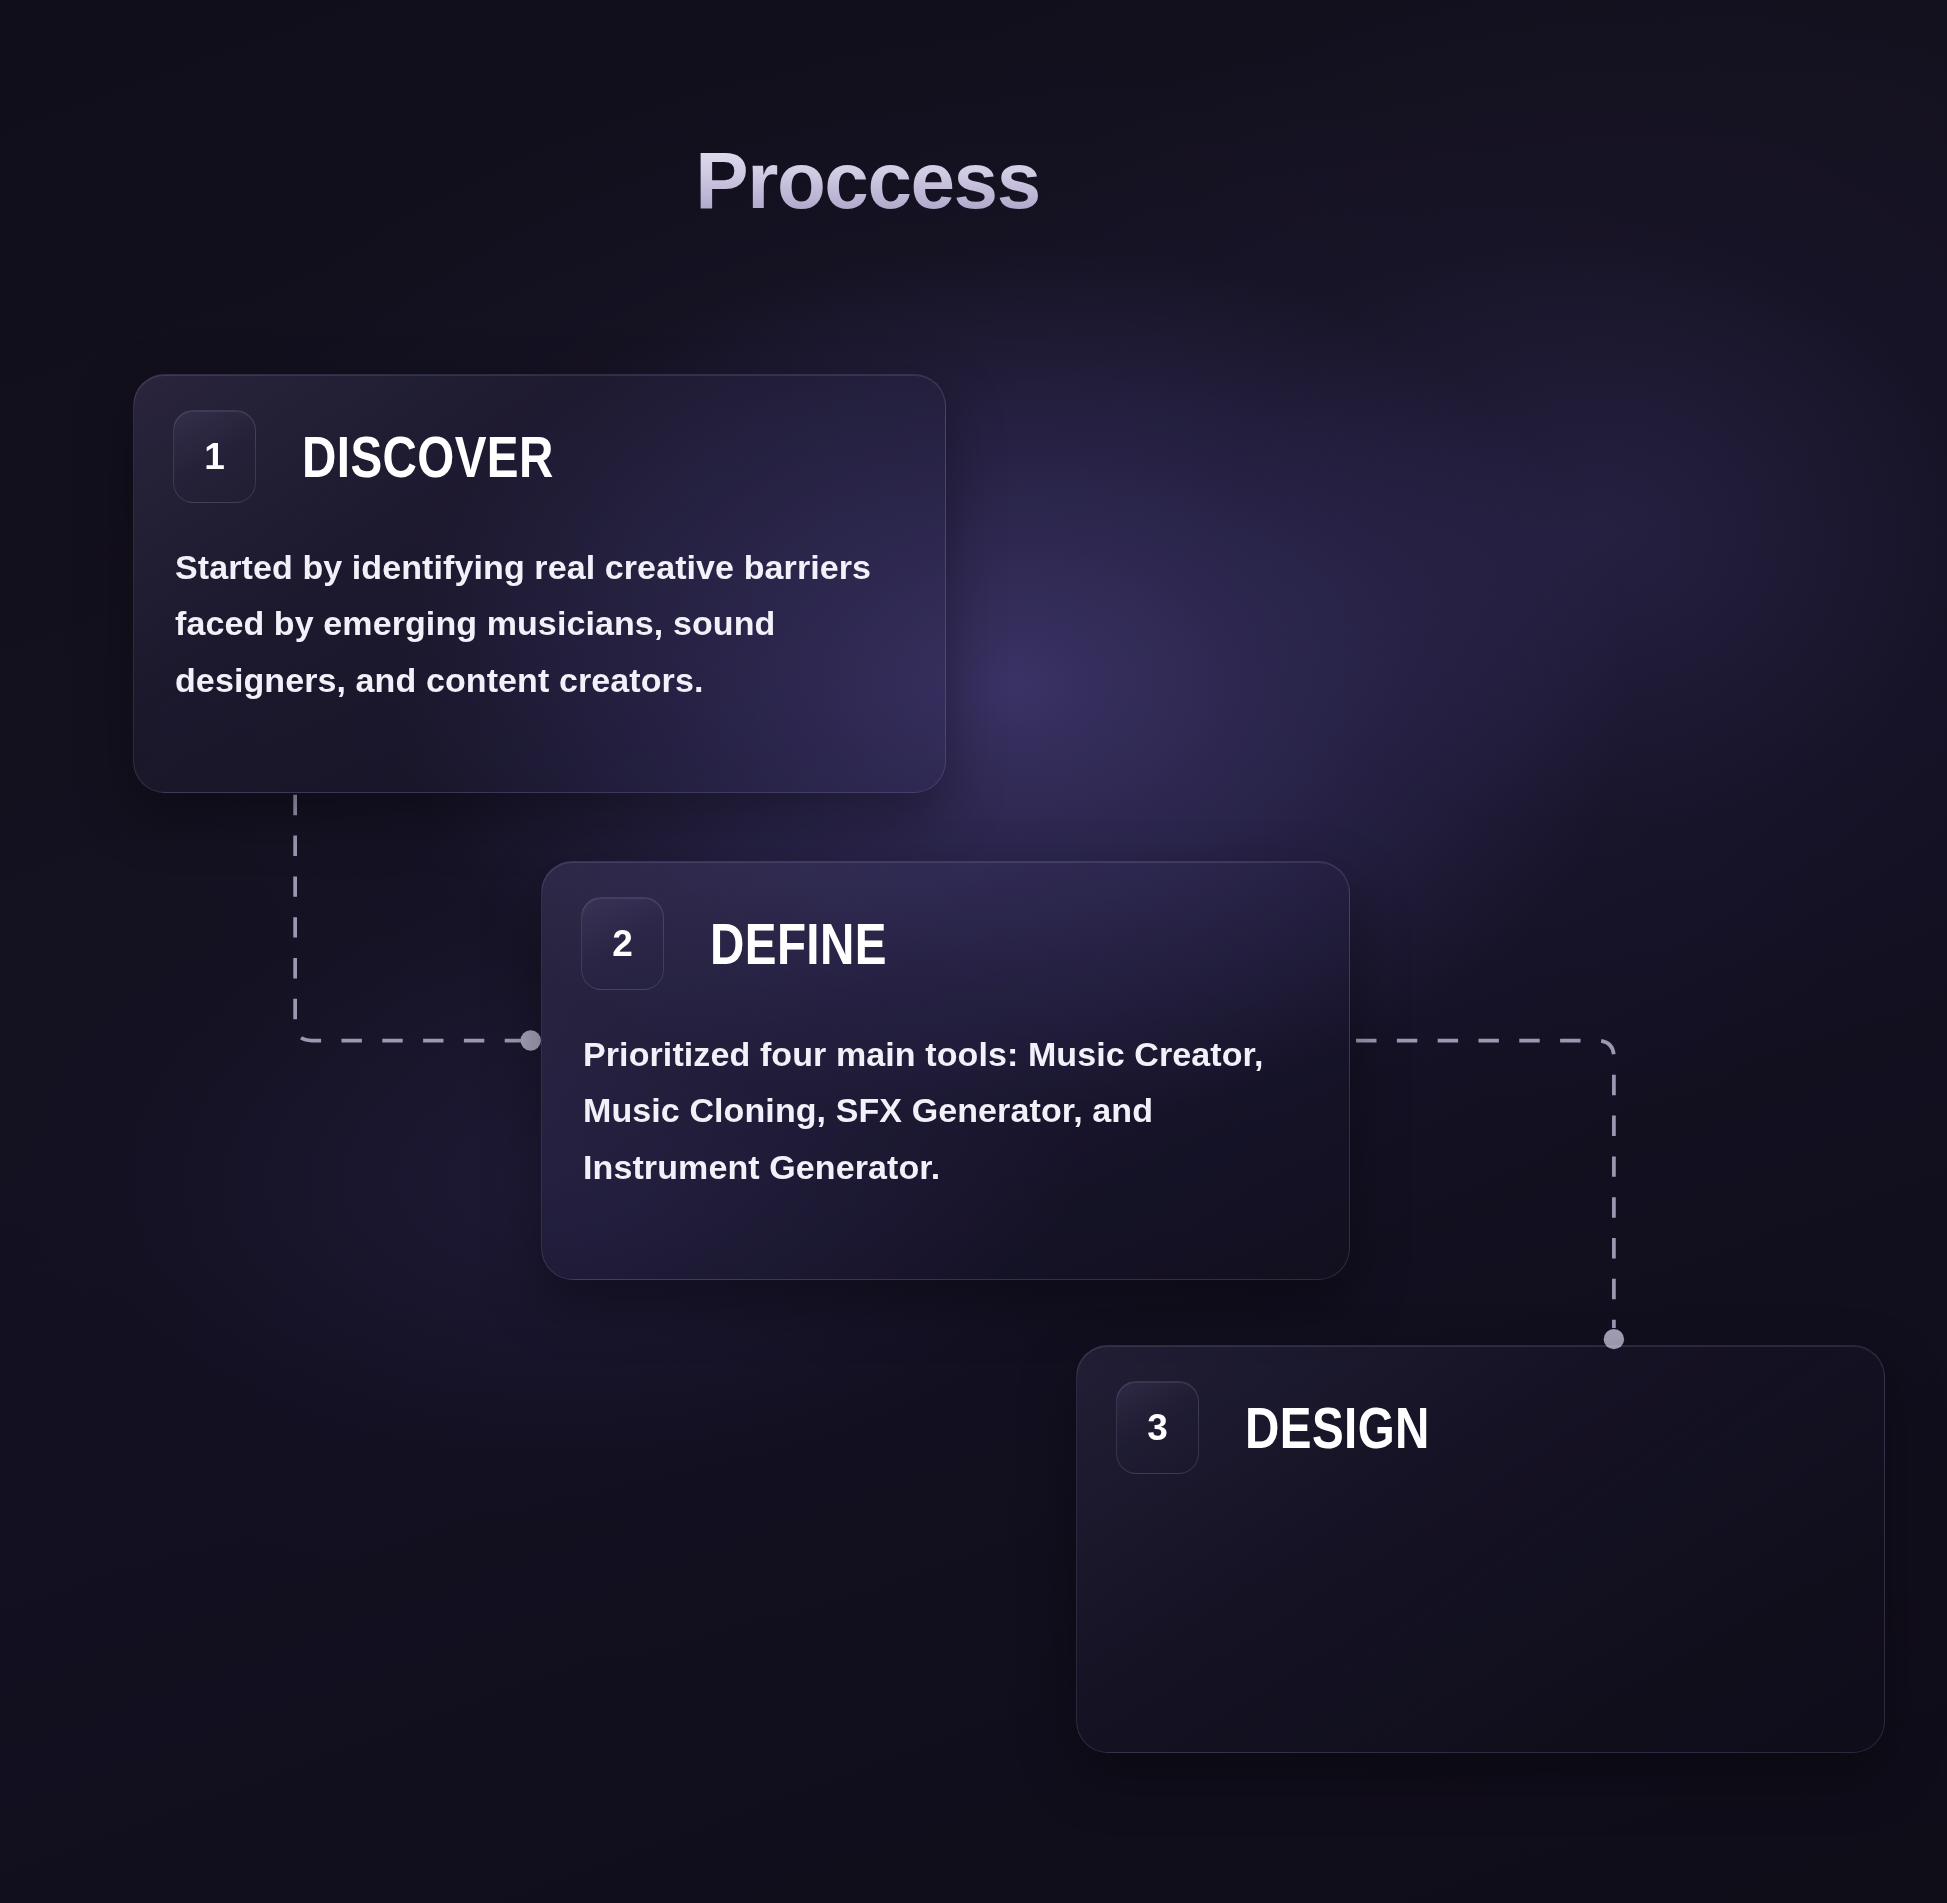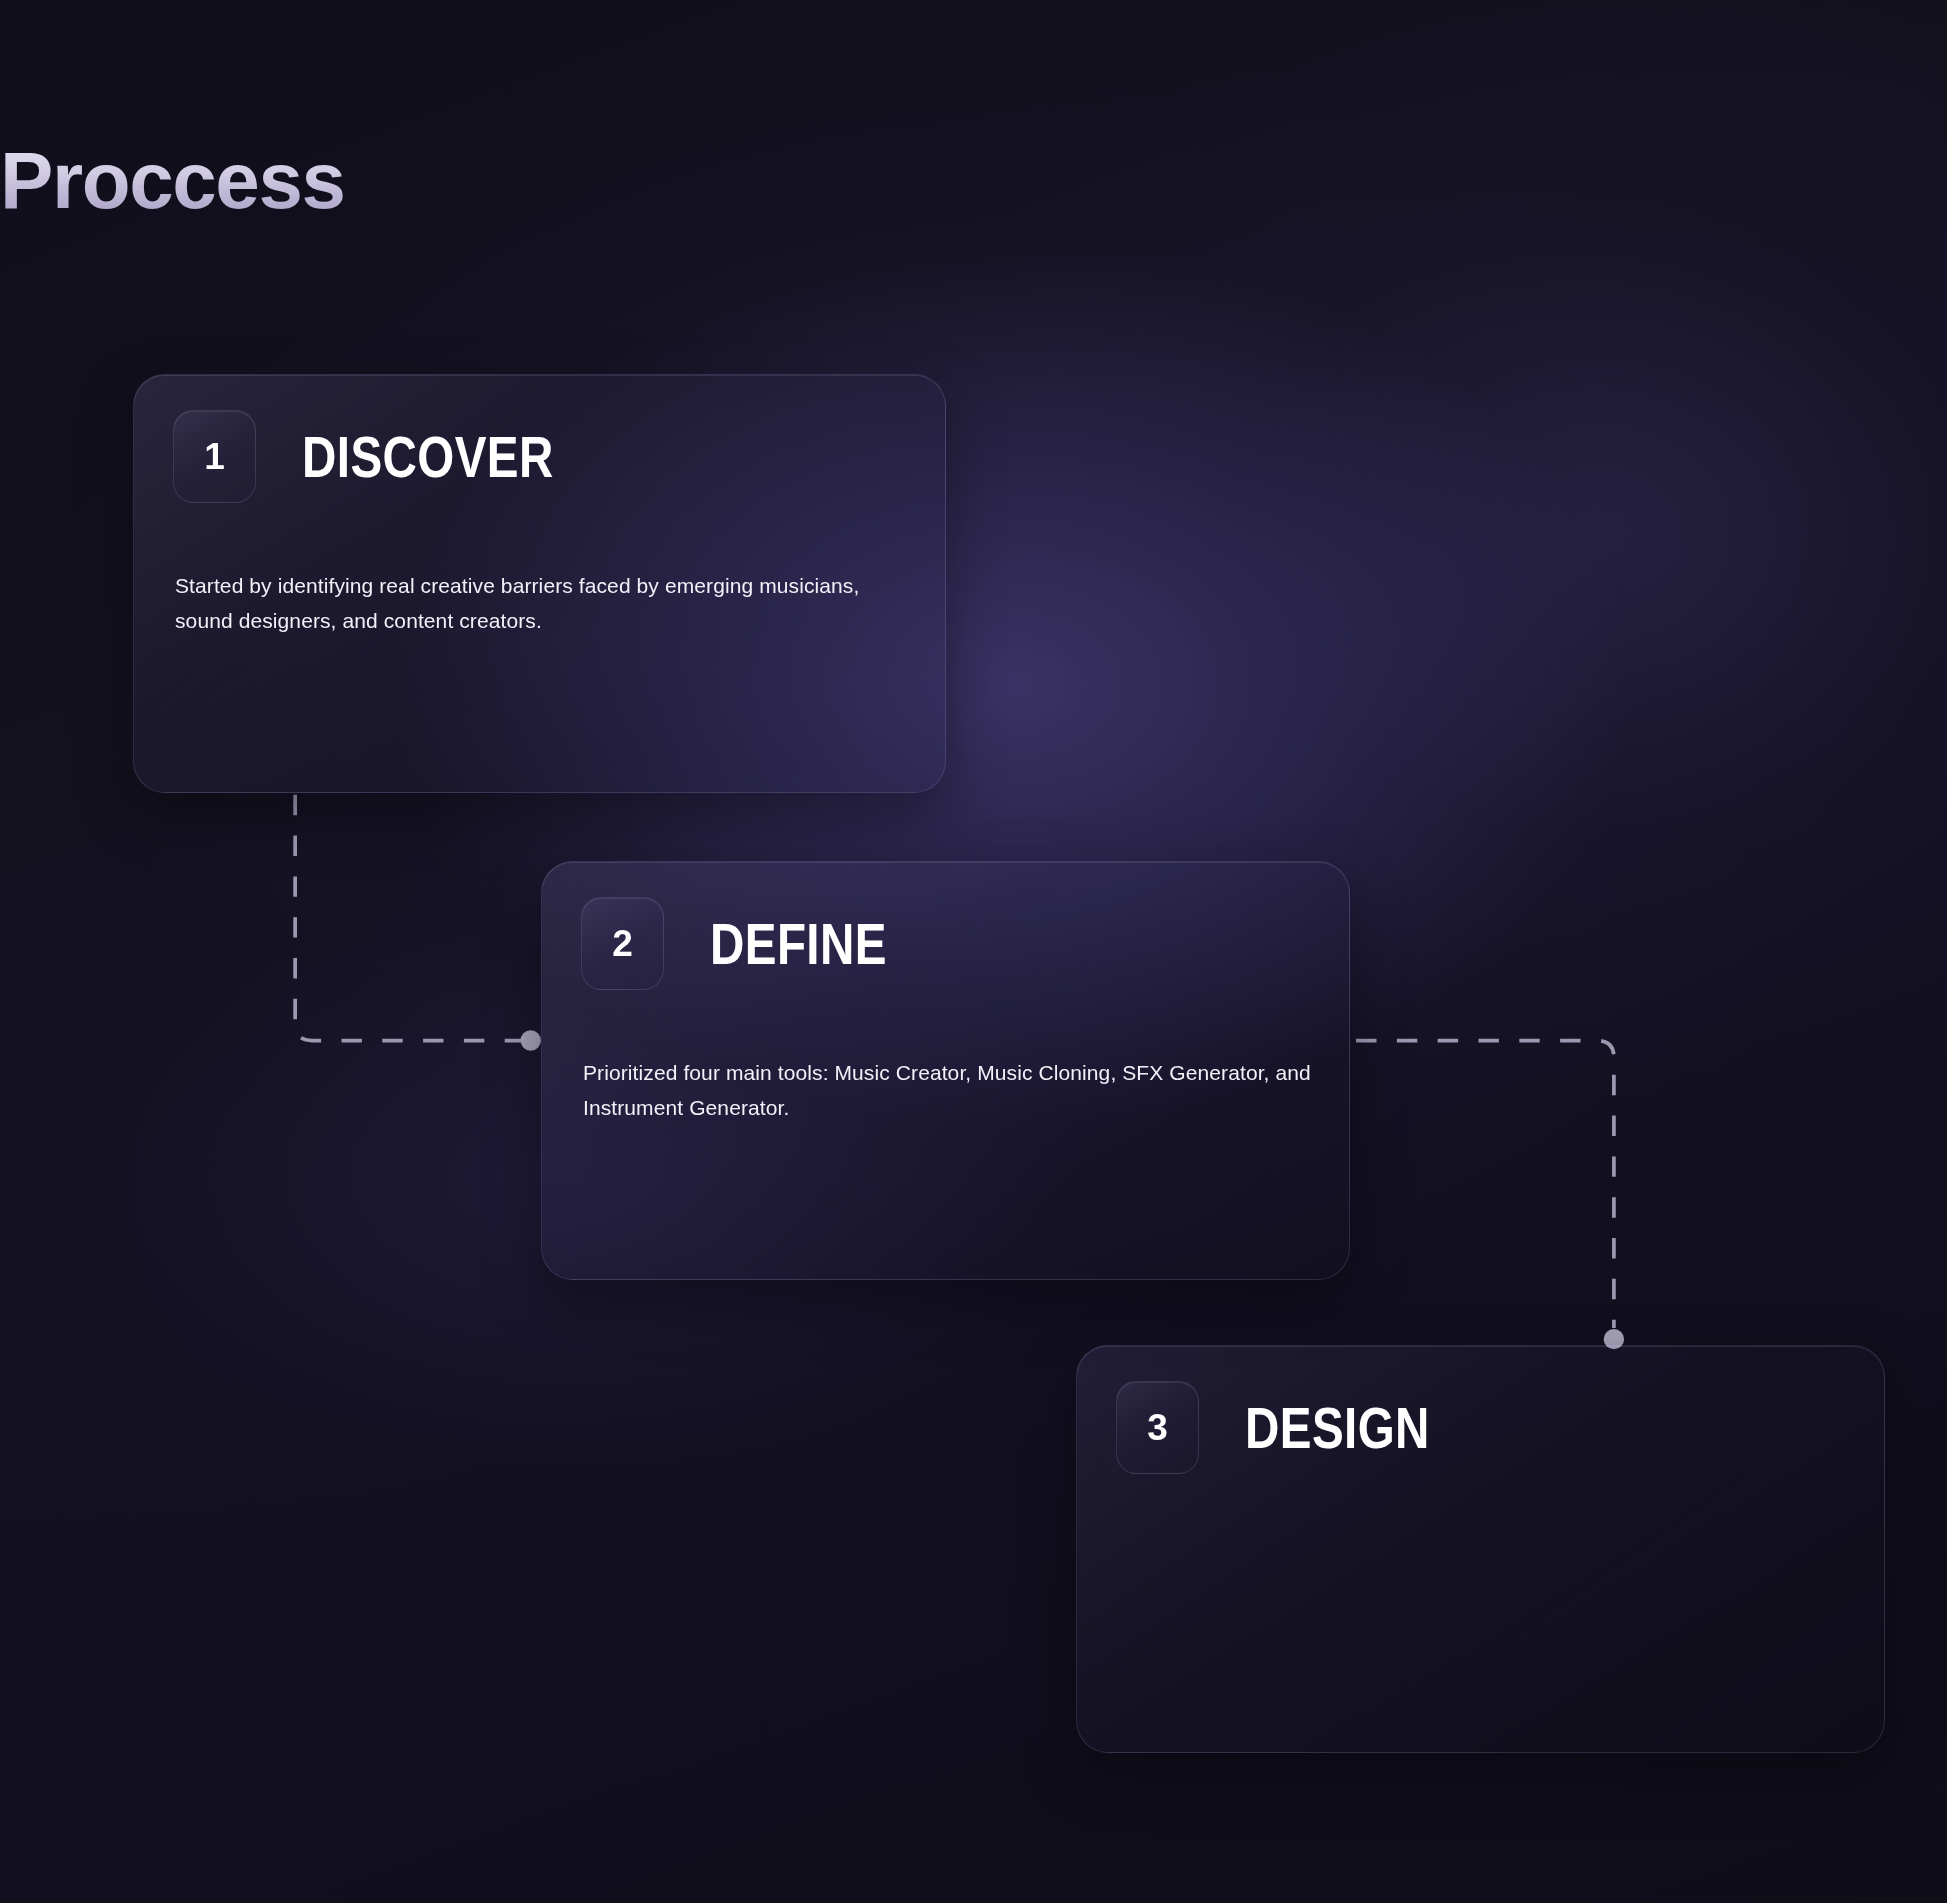--- a/index.html
+++ b/index.html
@@ -20,21 +20,21 @@
       radial-gradient(ellipse 835px 482px at 30% 62%, rgba(46,40,84,0.42) 0%, rgba(22,19,40,0.12) 60%, rgba(16,14,26,0) 100%),
       linear-gradient(160deg, #100e1a 0%, #14111f 30%, #131022 55%, #0f0d18 100%);
   }
 
   
   .page-title {
     position: absolute;
     left: 0;
     top: 141px;
     width: 1735px;
-    text-align: left;
+    text-align: center;
     font-size: 80px;
     font-weight: 700;
     letter-spacing: -1.4px;
     background: linear-gradient(180deg, #e6e3f3 0%, #cfc9e2 42%, #a79fc4 100%);
     -webkit-background-clip: text;
     background-clip: text;
     color: transparent;
     -webkit-text-fill-color: transparent;
     line-height: 1;
   }
@@ -106,25 +106,26 @@
     letter-spacing: 0.5px;
     transform: scaleX(0.82);
     transform-origin: left center;
     line-height: 1;
   }
 
   .card-body {
     position: absolute;
     left: 41px;
     right: 37px;
-    top: 194px;
+    top: 164px;
     color: #f2f0f8;
-    font-size: 21px;
+    font-size: 34px;
     line-height: 1.66;
     letter-spacing: 0.1px;
+    font-weight: bold;
   }
 
   
   .connector-svg {
     position: absolute;
     left: 0; top: 0;
     width: 1948px; height: 1903px;
     pointer-events: none;
   }
   .conn-path {

